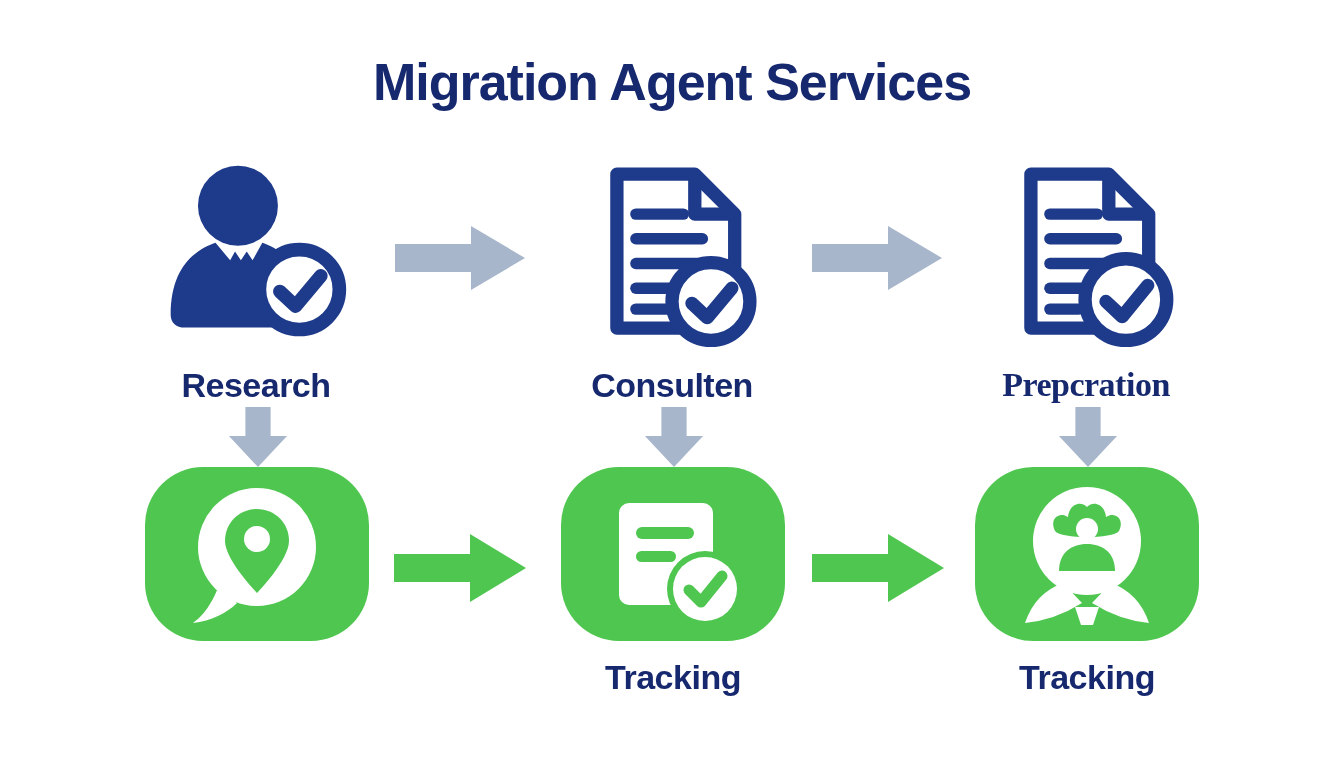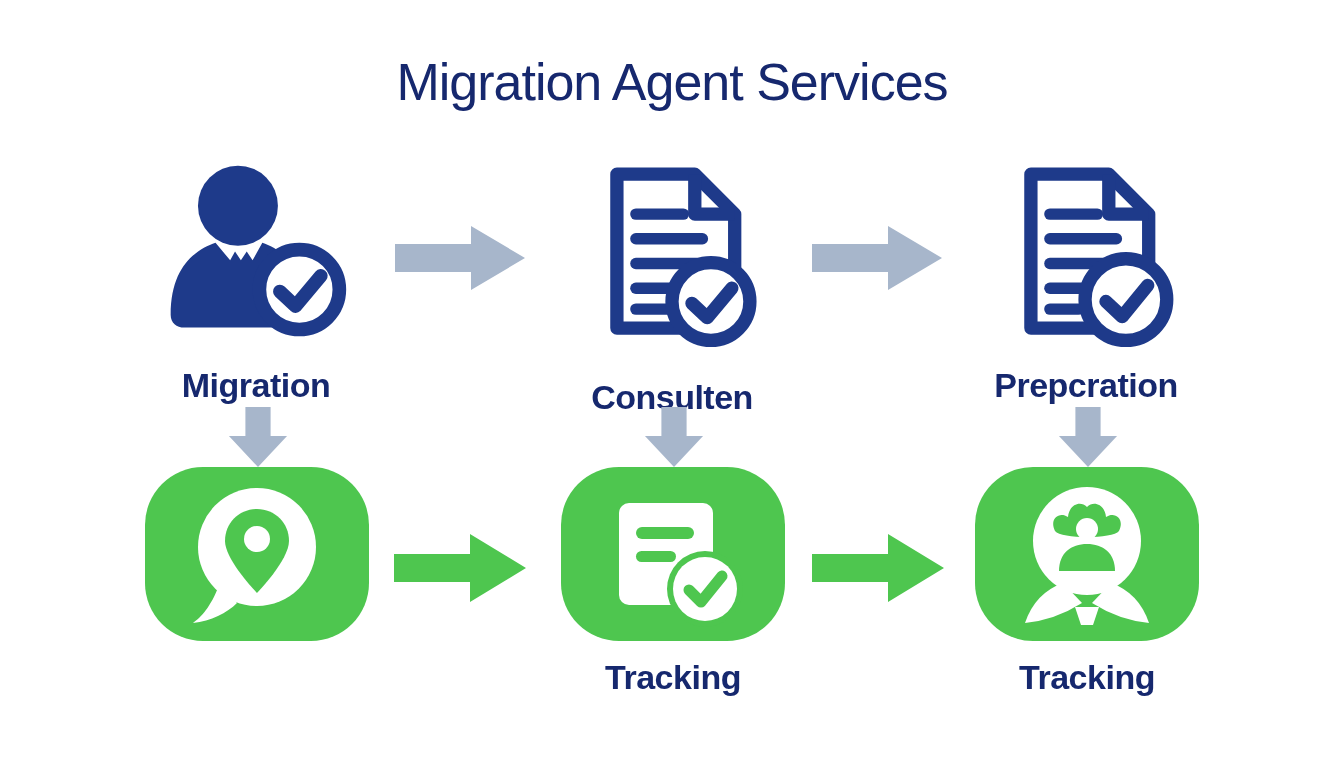--- a/index.html
+++ b/index.html
@@ -4,21 +4,21 @@
 <style>
   :root{
     --navy:#1e3a8a; --navy-text:#16286e; --green:#4ec64f; --arrow-gray:#a7b6cb; --background:#ffffff;
   }
   *{margin:0;padding:0;box-sizing:border-box;}
   html,body{width:1344px;height:768px;background:var(--background);overflow:hidden;}
   body{font-family:"Liberation Sans", sans-serif;}
   .canvas{position:absolute;left:0;top:0;width:1344px;height:768px;background:var(--background);}
   .title{
     position:absolute;left:0;top:52px;width:1344px;text-align:center;
-    font-size:52px;font-weight:400;color:var(--navy-text);letter-spacing:-1px;
+    font-size:52px;font-weight:700;color:var(--navy-text);letter-spacing:-1px;
   }
   .cell-label{
     position:absolute;width:300px;text-align:center;
     font-size:34px;font-weight:800;color:var(--navy-text);letter-spacing:-0.5px;
   }
   .abs{position:absolute;}
 </style>
 </head>
 <body>
 
@@ -54,23 +54,23 @@
       <line x1="62" y1="58" x2="112" y2="58"></line>
       <line x1="62" y1="84" x2="132" y2="84"></line>
       <line x1="62" y1="110" x2="126" y2="110"></line>
       <line x1="62" y1="136" x2="112" y2="136"></line>
       <line x1="62" y1="158" x2="92" y2="158"></line>
     </g>
     <circle cx="142" cy="148" r="43" fill="#ffffff" stroke="var(--navy)" stroke-width="14"></circle>
     <path d="M121,150 L138,166 L165,133" fill="none" stroke="var(--navy)" stroke-width="14" stroke-linecap="round" stroke-linejoin="round"></path>
   </svg>
 
-  <div class="cell-label" style="left:106px;top:366px;">Migration</div>
-  <div class="cell-label" style="left:522px;top:378px;">Consulten</div>
-  <div class="cell-label" style="left:936px;top:366px;">Prepcration</div>
+  <div class="cell-label" style="left:106px;top:366px;">Research</div>
+  <div class="cell-label" style="left:522px;top:366px;">Consulten</div>
+  <div class="cell-label" style="left:936px;top:366px;font-family:Liberation Serif, serif;">Prepcration</div>
 
   <svg class="abs" style="left:395px;top:221px;" width="130" height="74" viewBox="0 0 130 74">
     <path d="M0,23 H76 V5 L130,37 L76,69 V51 H0 Z" fill="var(--arrow-gray)"></path>
   </svg>
   <svg class="abs" style="left:812px;top:221px;" width="130" height="74" viewBox="0 0 130 74">
     <path d="M0,23 H76 V5 L130,37 L76,69 V51 H0 Z" fill="var(--arrow-gray)"></path>
   </svg>
 
   <svg class="abs" style="left:227px;top:406px;" width="62" height="62" viewBox="0 0 64 62">
     <path d="M19,0 H45 V30 H62 L32,62 L2,30 H19 Z" fill="var(--arrow-gray)"></path>

